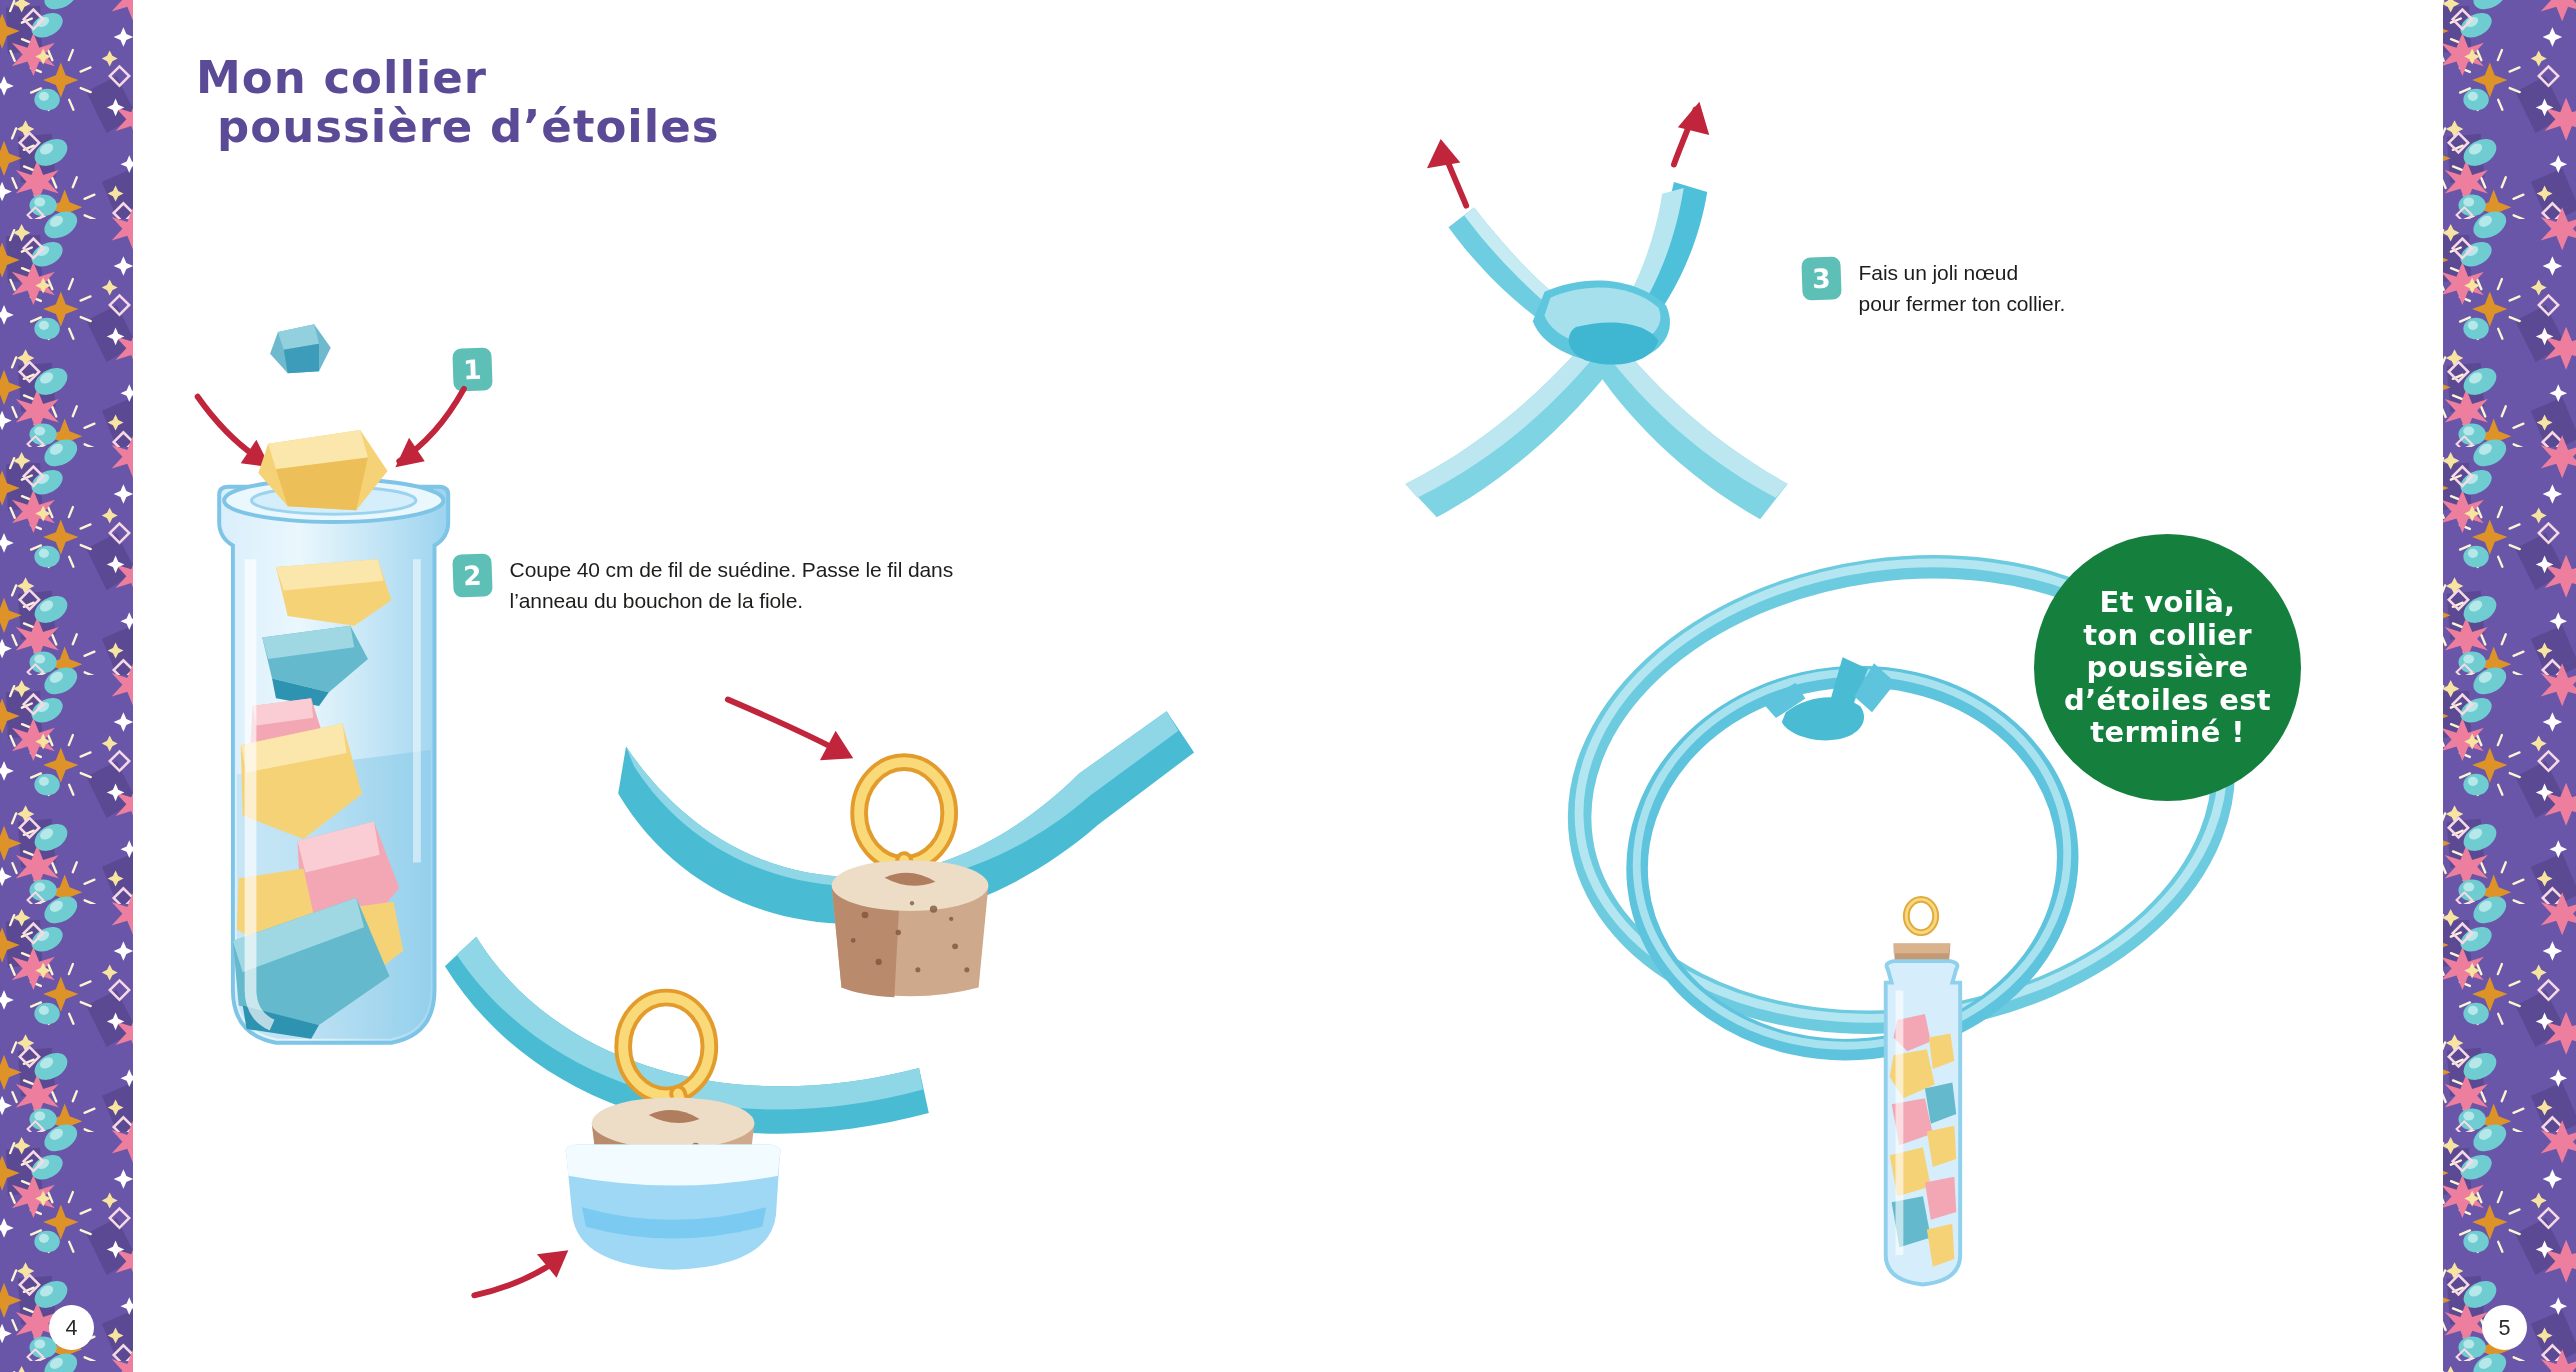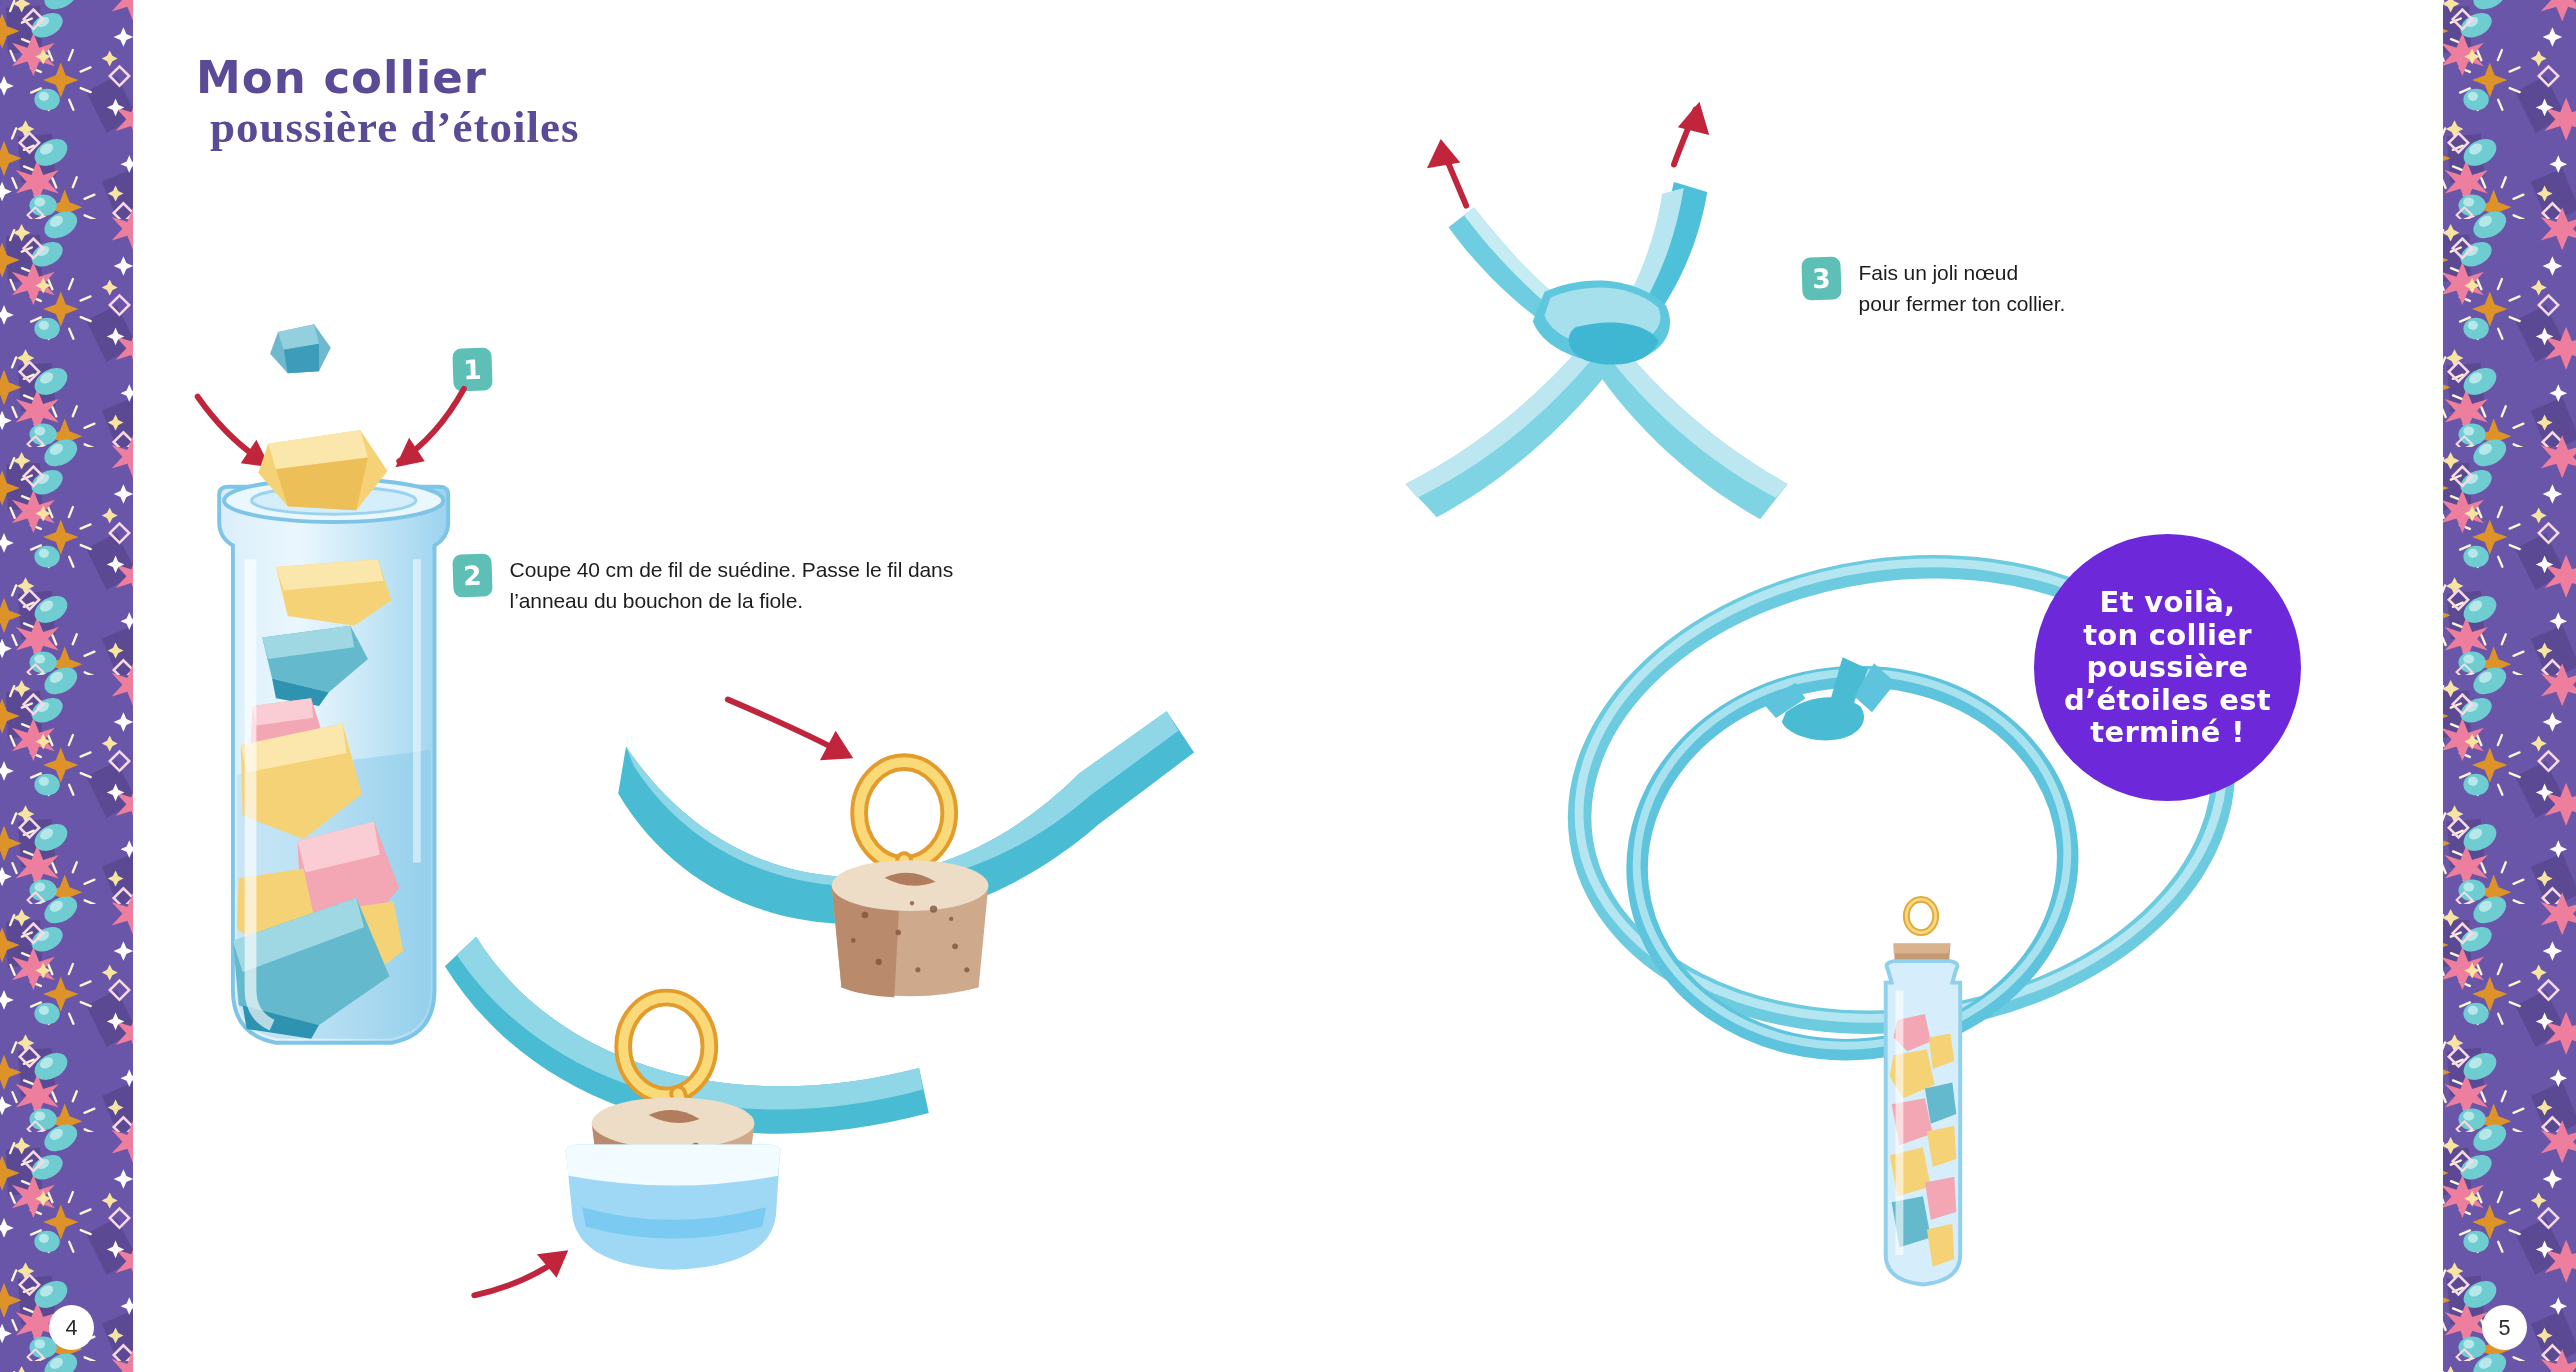--- a/index.html
+++ b/index.html
@@ -20,38 +20,38 @@
   .page-num{position:absolute;bottom:21.6px;width:45px;height:45px;border-radius:50%;background:#fff;
       display:flex;align-items:center;justify-content:center;font-size:21.6px;color:#2b2b2b;
       font-family:"Liberation Sans",sans-serif;}
   .page-num.left{left:49px;}
   .page-num.right{right:49px;}
 
   
   .title{position:absolute;left:196px;top:54px;color:#5b4a96;
      font-family:"DejaVu Sans",sans-serif;font-weight:bold;font-size:45px;line-height:1.08;
      letter-spacing:1px;}
-  .title .l2{display:block;margin-left:14px;font-family:Liberation Serif, serif;}
+  .title .l2{display:block;margin-left:21px;}
 
   
   .step{position:absolute;display:flex;align-items:flex-start;gap:17.6px;}
   .badge{width:39px;height:43px;flex:0 0 auto;background:#5ebfb6;border-radius:8.8px;
      display:flex;align-items:center;justify-content:center;color:#fff;
      font-family:"DejaVu Sans",sans-serif;font-weight:bold;font-size:26.5px;
      transform:rotate(-2deg);}
   .step-text{font-family:"Liberation Sans",sans-serif;font-size:21px;line-height:1.48;color:#1d1d1b;
      white-space:pre-line;letter-spacing:-0.1px;}
 
   #step1{left:453px;top:348px;width:706px;}
   #step2{left:453px;top:554px;width:706px;}
   #step3{left:1802px;top:257px;width:510px;}
 
   
   .bubble{position:absolute;left:2034px;top:534px;width:267px;height:267px;border-radius:50%;
-     background:#6d28d9;color:#fff;display:flex;align-items:center;justify-content:center;text-align:center;
+     background:#15803d;color:#fff;display:flex;align-items:center;justify-content:center;text-align:center;
      font-family:"DejaVu Sans",sans-serif;font-weight:bold;font-size:29px;line-height:1.12;white-space:pre-line;
      letter-spacing:0.3px;z-index:5;}
 
   
   .illu{position:absolute;}
   svg{display:block;overflow:visible;}
 </style>
 </head>
 <body>
 

